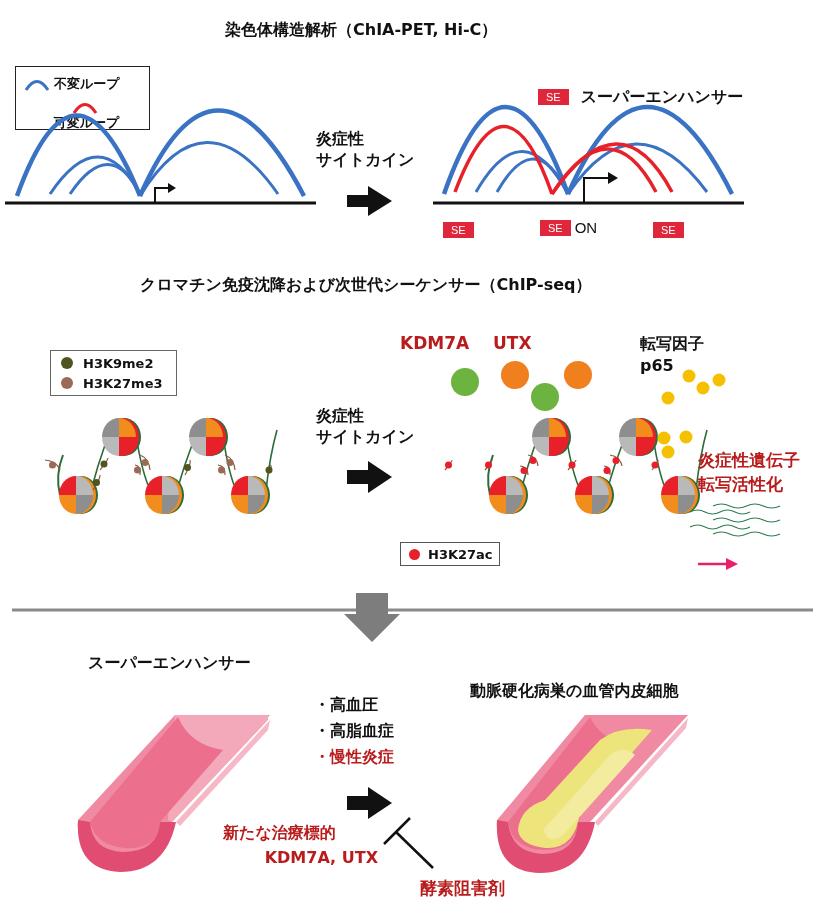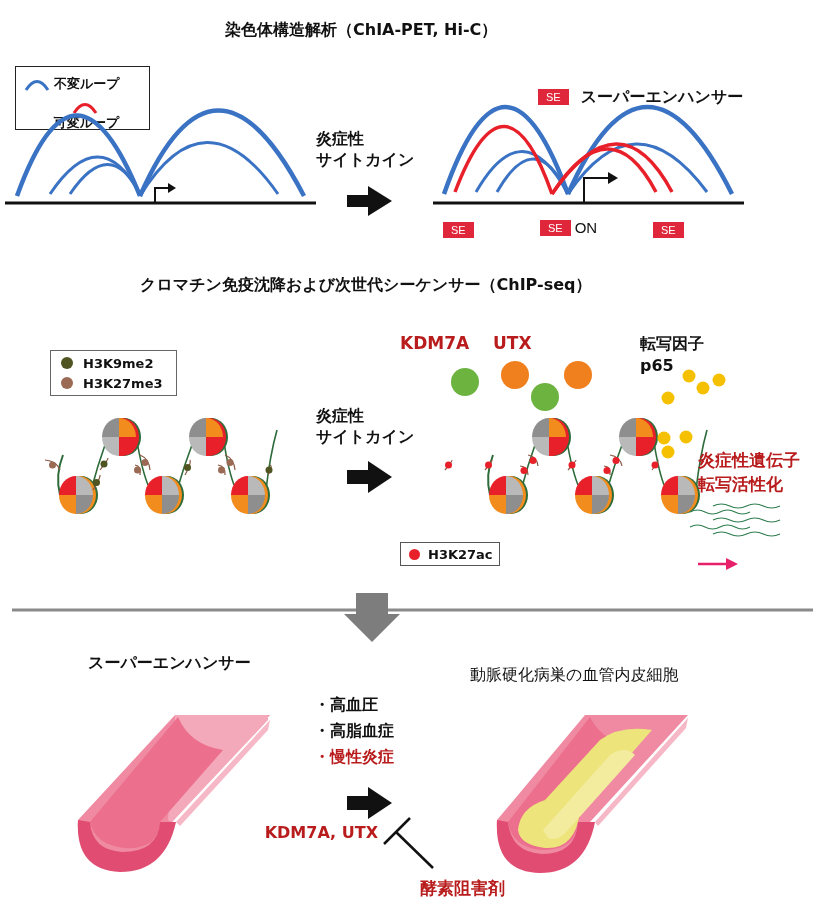--- a/index.html
+++ b/index.html
@@ -245,21 +245,21 @@
     <span>H3K27ac</span>
   </div>
 </div>
 
 <svg width="825" height="920">
   <line x1="12" y1="610" x2="813" y2="610" stroke="#8a8a8a" stroke-width="3"></line>
   <polygon points="356,593 388,593 388,614 400,614 372,642 344,614 356,614" fill="#7d7d7d"></polygon>
 </svg>
 
 <div class="abs label" style="left:88px; top:652px; font-weight:bold;">スーパーエンハンサー</div>
-<div class="abs label" style="left:470px; top:664px; font-weight:normal;">動脈硬化病巣の血管内皮細胞</div>
+<div class="abs label" style="left:470px; top:680px; font-weight:bold;">動脈硬化病巣の血管内皮細胞</div>
 
 <svg width="825" height="920">
 
   <g>
     <path d="M78 820 L175 715 L270 715 L172 822 Q150 880 112 868 Q75 855 78 820 Z" fill="#ef8aa2"></path>
     <path d="M175 715 L268 715 L268 720 L172 822 L168 820 Z" fill="#f4a9bb"></path>
     <path d="M90 822 L178 717 Q190 745 223 750 L160 822 Q158 850 125 848 Q95 845 90 822 Z" fill="#ec6f8e"></path>
     <path d="M78 820 Q75 870 120 872 Q165 872 176 822 L160 822 Q158 852 122 852 Q92 850 90 822 Z" fill="#e14c72"></path>
     <path d="M176 822 L270 720 L268 730 L180 826 Z" fill="#f6b8c6"></path>
   </g>
@@ -279,15 +279,16 @@
   <line x1="384" y1="844" x2="410" y2="818" stroke="#111" stroke-width="2.5"></line>
 </svg>
 
 <div class="abs label" style="left:314px; top:692px; line-height:26px;">
   <div>・高血圧</div>
   <div>・高脂血症</div>
   <div class="red">・慢性炎症</div>
 </div>
 
 <div class="abs label red" style="left:223px; top:820px; line-height:25px; text-align:right; width:155px;">
+  <div style="text-align:left;">新たな治療標的</div>
   <div style="padding-right:0;">KDM7A, UTX</div>
 </div>
 <div class="abs label red" style="left:420px; top:878px; font-size:17px;">酵素阻害剤</div>
 
 </body></html>

